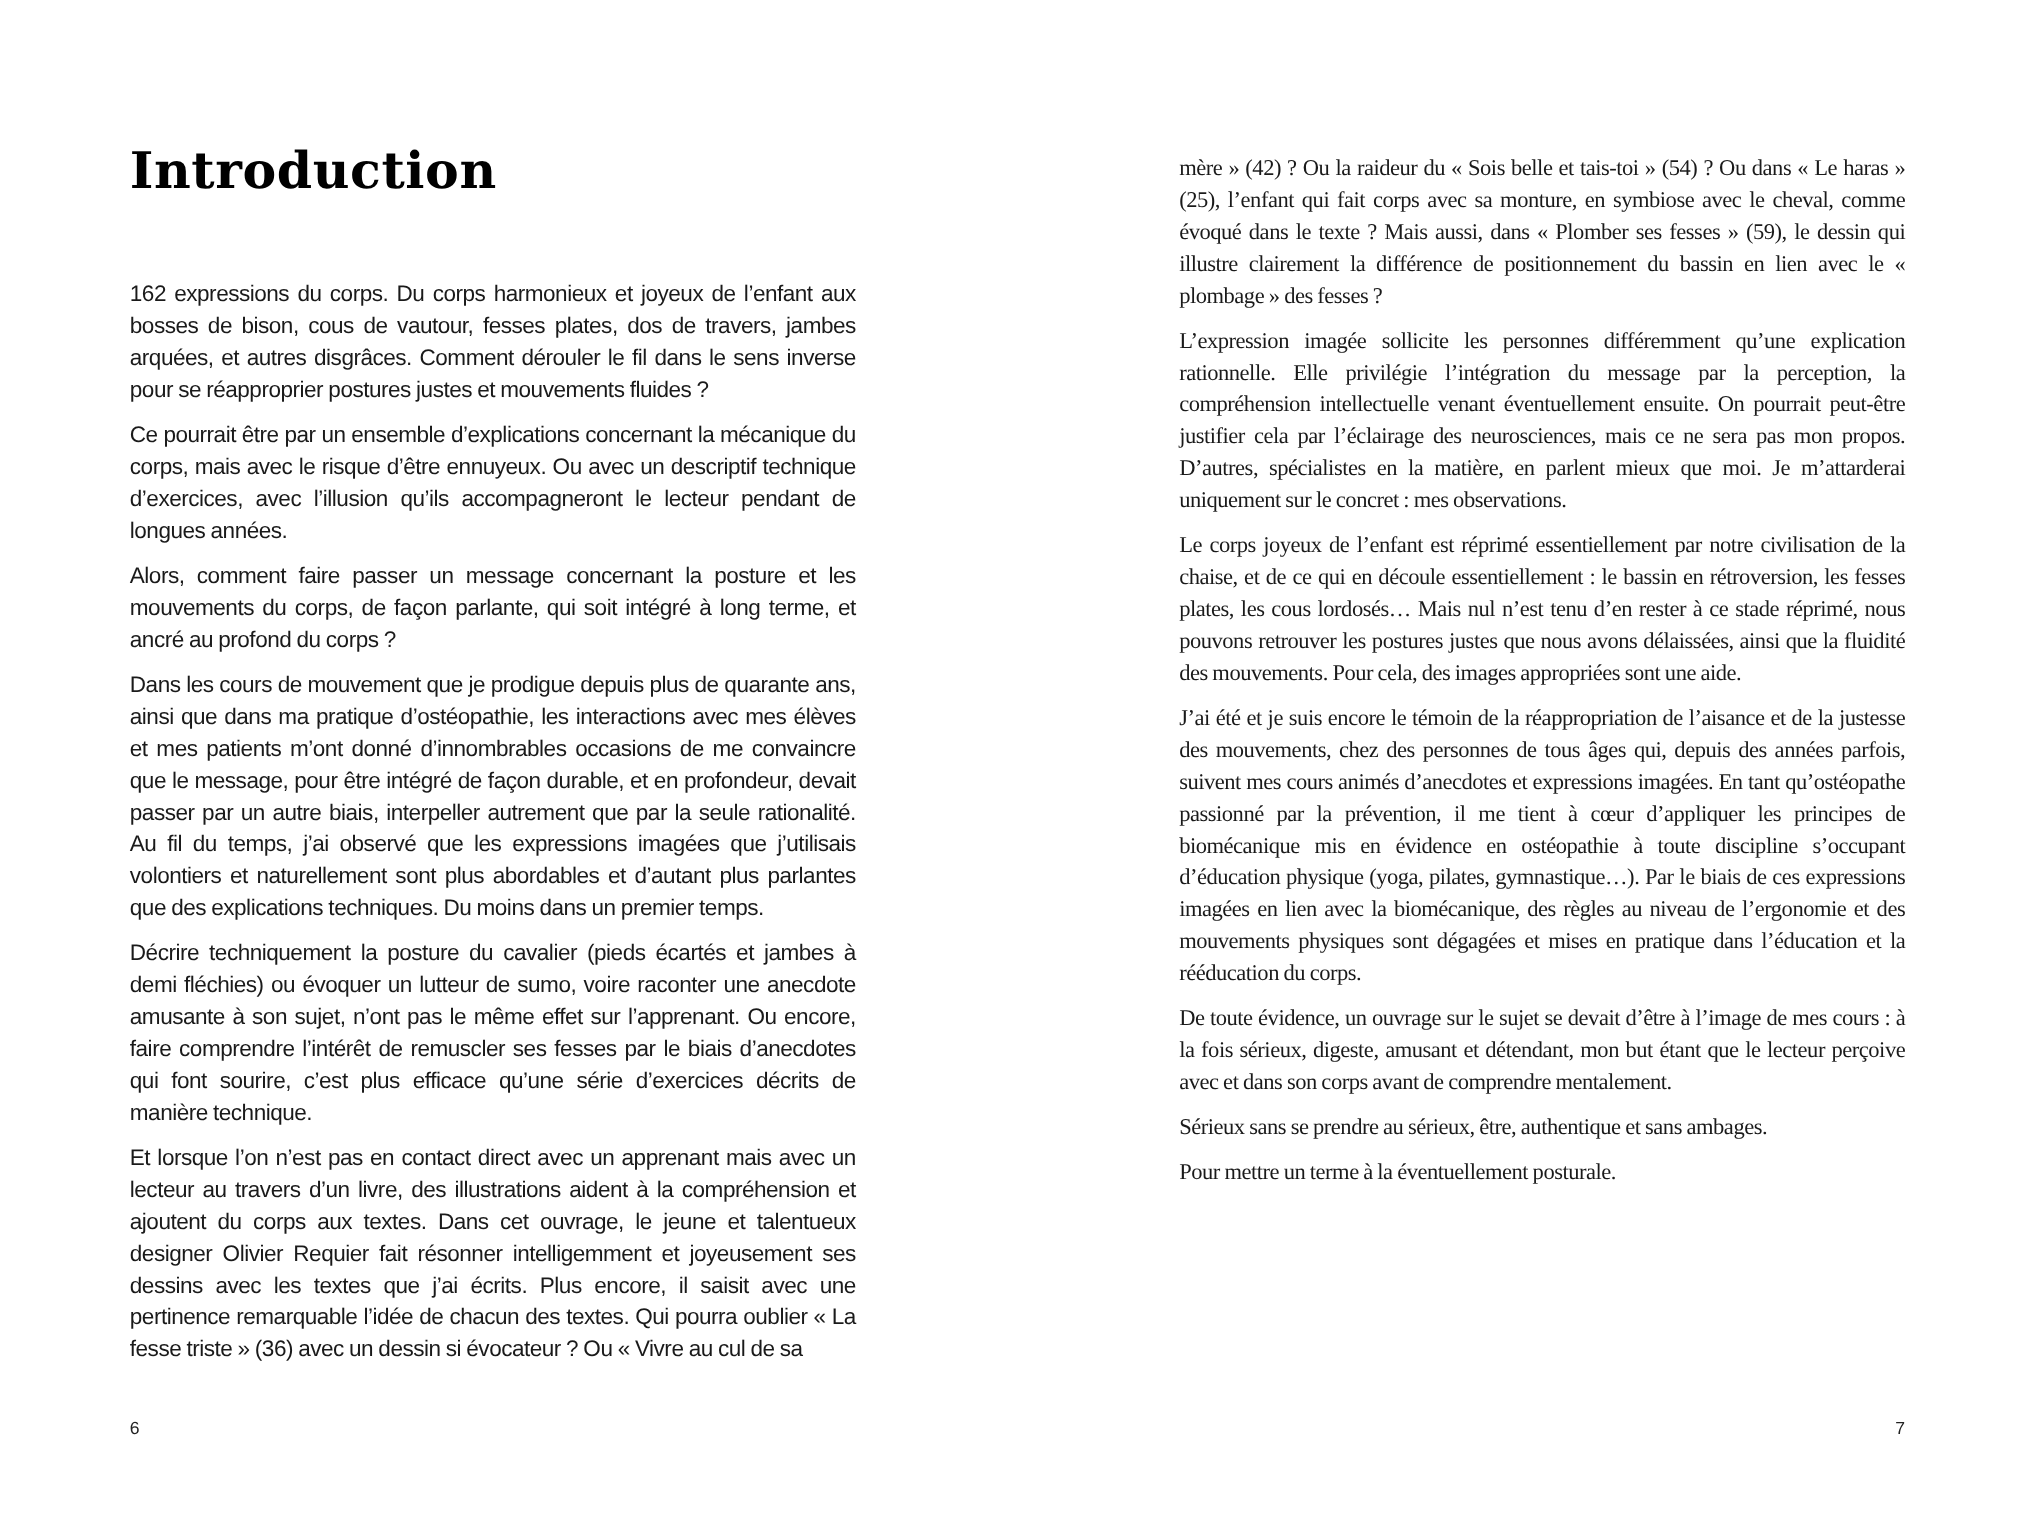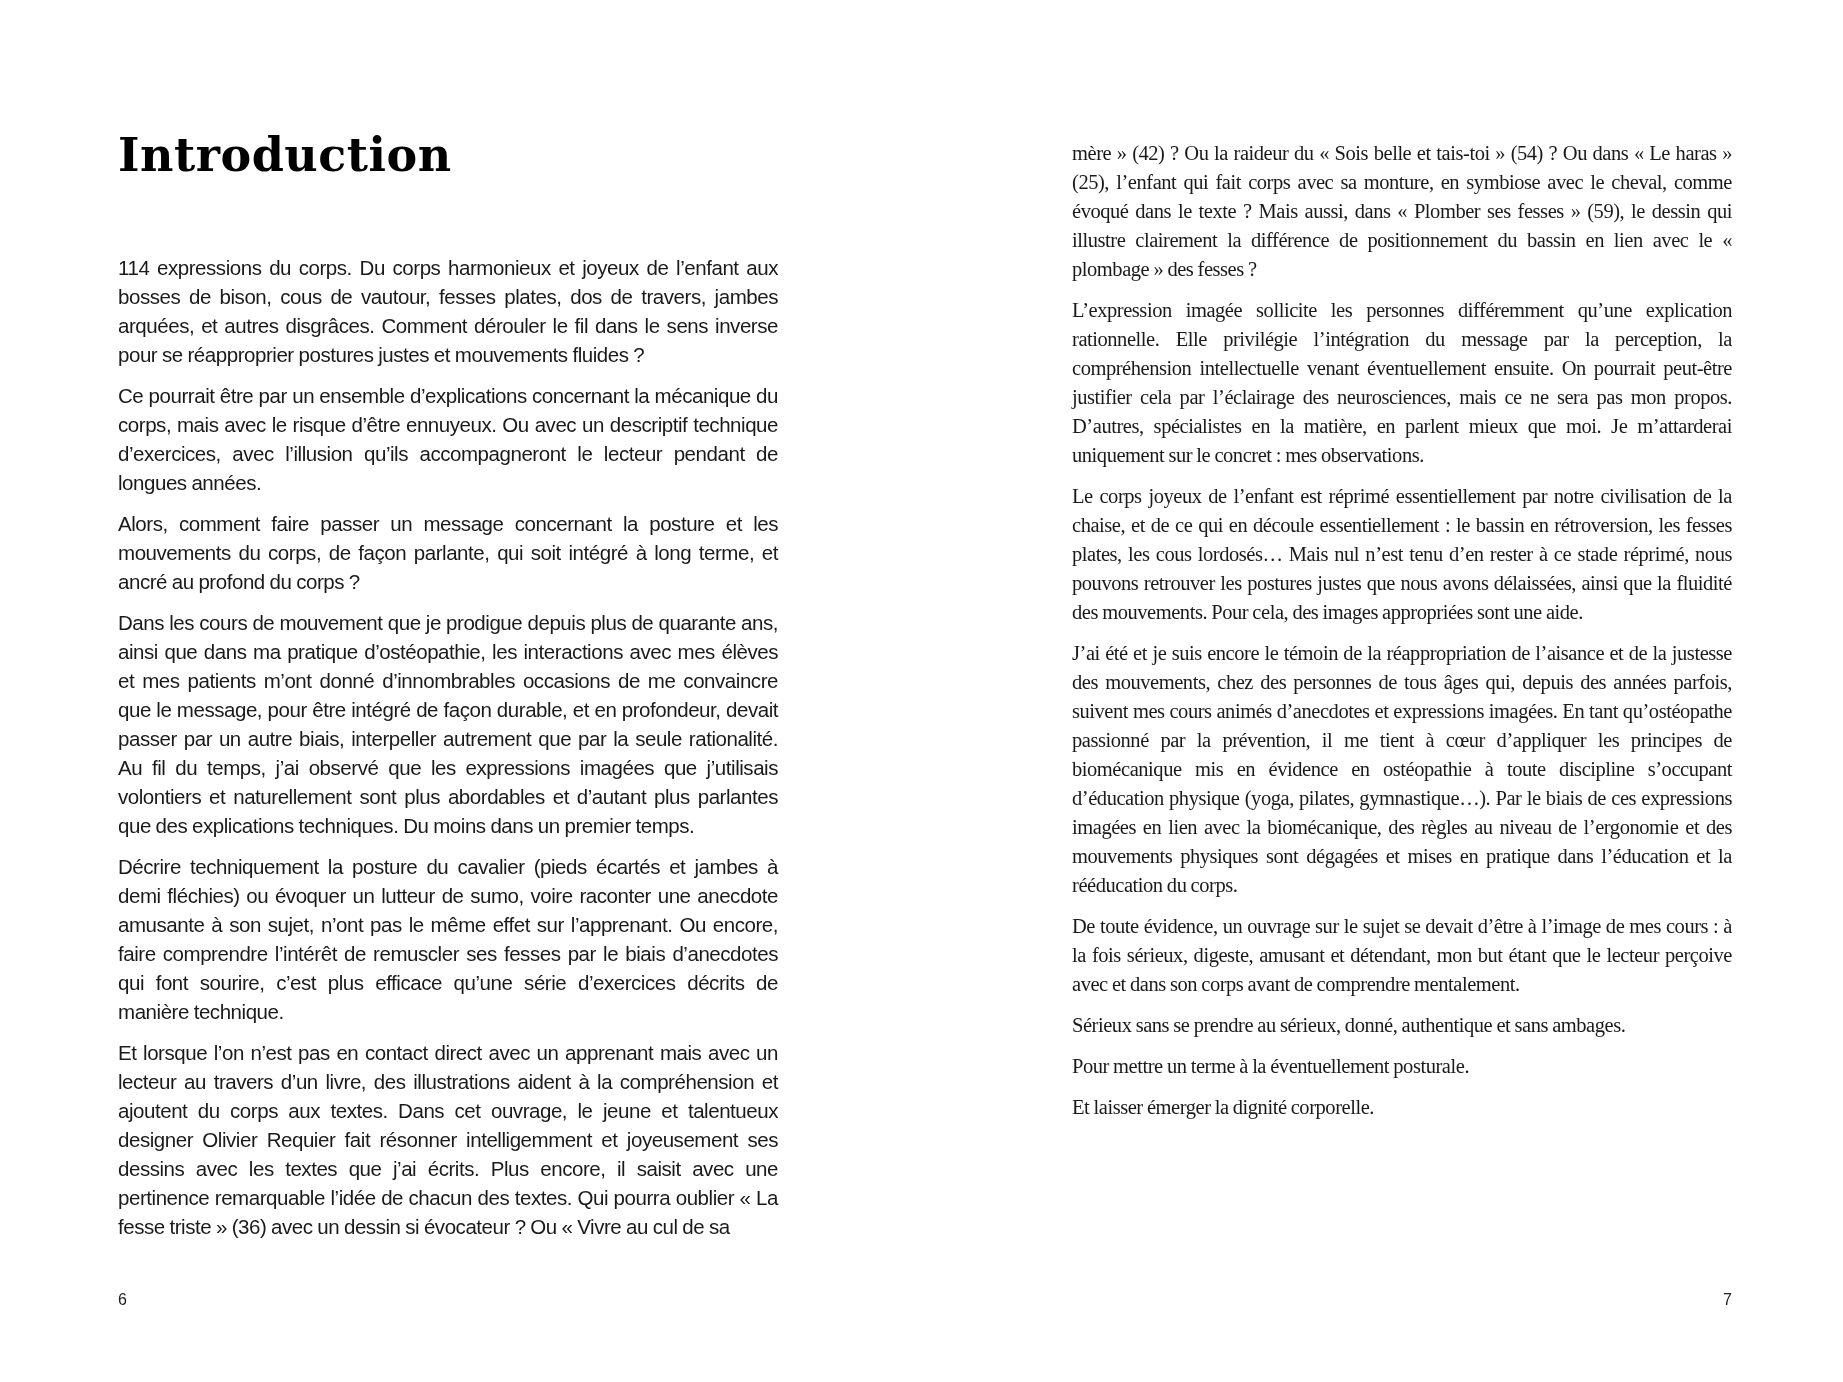--- a/index.html
+++ b/index.html
@@ -64,35 +64,34 @@
     }
     .page-number-left { left: 118px; }
     .page-number-right { left: 802px; }
   </style>
 </head>
 <body>
 
 <div class="page page-left">
   <h1 class="title">Introduction</h1>
   <div class="column column-left">
-    <p>114 expressions du corps. Du corps harmonieux et joyeux de l’enfant aux bosses de bison, cous de vautour, fesses plates, dos de travers, jambes arquées, et autres disgrâces. Comment dérouler le fil dans le sens inverse pour se réapproprier postures justes et mouvements fluides ?</p>
+    <p>162 expressions du corps. Du corps harmonieux et joyeux de l’enfant aux bosses de bison, cous de vautour, fesses plates, dos de travers, jambes arquées, et autres disgrâces. Comment dérouler le fil dans le sens inverse pour se réapproprier postures justes et mouvements fluides ?</p>
     <p>Ce pourrait être par un ensemble d’explications concernant la mécanique du corps, mais avec le risque d’être ennuyeux. Ou avec un descriptif technique d’exercices, avec l’illusion qu’ils accompagneront le lecteur pendant de longues années.</p>
     <p>Alors, comment faire passer un message concernant la posture et les mouvements du corps, de façon parlante, qui soit intégré à long terme, et ancré au profond du corps ?</p>
     <p>Dans les cours de mouvement que je prodigue depuis plus de quarante ans, ainsi que dans ma pratique d’ostéopathie, les interactions avec mes élèves et mes patients m’ont donné d’innombrables occasions de me convaincre que le message, pour être intégré de façon durable, et en profondeur, devait passer par un autre biais, interpeller autrement que par la seule rationalité. Au fil du temps, j’ai observé que les expressions imagées que j’utilisais volontiers et naturellement sont plus abordables et d’autant plus parlantes que des explications techniques. Du moins dans un premier temps.</p>
     <p>Décrire techniquement la posture du cavalier (pieds écartés et jambes à demi fléchies) ou évoquer un lutteur de sumo, voire raconter une anecdote amusante à son sujet, n’ont pas le même effet sur l’apprenant. Ou encore, faire comprendre l’intérêt de remuscler ses fesses par le biais d’anecdotes qui font sourire, c’est plus efficace qu’une série d’exercices décrits de manière technique.</p>
     <p>Et lorsque l’on n’est pas en contact direct avec un apprenant mais avec un lecteur au travers d’un livre, des illustrations aident à la compréhension et ajoutent du corps aux textes. Dans cet ouvrage, le jeune et talentueux designer Olivier Requier fait résonner intelligemment et joyeusement ses dessins avec les textes que j’ai écrits. Plus encore, il saisit avec une pertinence remarquable l’idée de chacun des textes. Qui pourra oublier « La fesse triste » (36) avec un dessin si évocateur ? Ou « Vivre au cul de sa</p>
   </div>
   <div class="page-number page-number-left">6</div>
 </div>
 
 <div class="page page-right">
   <div class="column column-right">
     <p>mère » (42) ? Ou la raideur du « Sois belle et tais-toi » (54) ? Ou dans « Le haras » (25), l’enfant qui fait corps avec sa monture, en symbiose avec le cheval, comme évoqué dans le texte ? Mais aussi, dans « Plomber ses fesses » (59), le dessin qui illustre clairement la différence de positionne­ment du bassin en lien avec le « plombage » des fesses ?</p>
     <p>L’expression imagée sollicite les personnes différemment qu’une expli­cation rationnelle. Elle privilégie l’intégration du message par la percep­tion, la compréhension intellectuelle venant éventuellement ensuite. On pourrait peut-être justifier cela par l’éclairage des neurosciences, mais ce ne sera pas mon propos. D’autres, spécialistes en la matière, en parlent mieux que moi. Je m’attarderai uniquement sur le concret : mes observations.</p>
     <p>Le corps joyeux de l’enfant est réprimé essentiellement par notre civili­sation de la chaise, et de ce qui en découle essentiellement : le bassin en rétroversion, les fesses plates, les cous lordosés… Mais nul n’est tenu d’en rester à ce stade réprimé,  nous pouvons retrouver les postures justes que nous avons délaissées, ainsi que la fluidité des mouvements. Pour cela, des images appropriées sont une aide.</p>
     <p>J’ai été et je suis encore le témoin de la réappropriation de l’aisance et de la justesse des mouvements, chez des personnes de tous âges qui, depuis des années parfois, suivent mes cours animés d’anecdotes et expressions imagées. En tant qu’ostéopathe passionné par la préven­tion, il me tient à cœur d’appliquer les principes de biomécanique mis en évidence en ostéopathie à toute discipline s’occupant d’éducation physique (yoga, pilates, gymnastique…). Par le biais de ces expressions imagées en lien avec la biomécanique, des règles au niveau de l’ergono­mie et des mouvements physiques sont dégagées et mises en pratique dans l’éducation et la rééducation du corps.</p>
     <p>De toute évidence, un ouvrage sur le sujet se devait d’être à l’image de mes cours : à la fois sérieux, digeste, amusant et détendant, mon but étant que le lecteur perçoive avec et dans son corps avant de comprendre mentalement.</p>
-    <p class="last-short">Sérieux sans se prendre au sérieux, donné, authentique et sans ambages.</p>
+    <p class="last-short">Sérieux sans se prendre au sérieux, être, authentique et sans ambages.</p>
     <p class="last-short">Pour mettre un terme à la éventuellement posturale.</p>
-    <p class="last-short">Et laisser émerger la dignité corporelle.</p>
   </div>
   <div class="page-number page-number-right">7</div>
 </div>
 
 </body></html>

